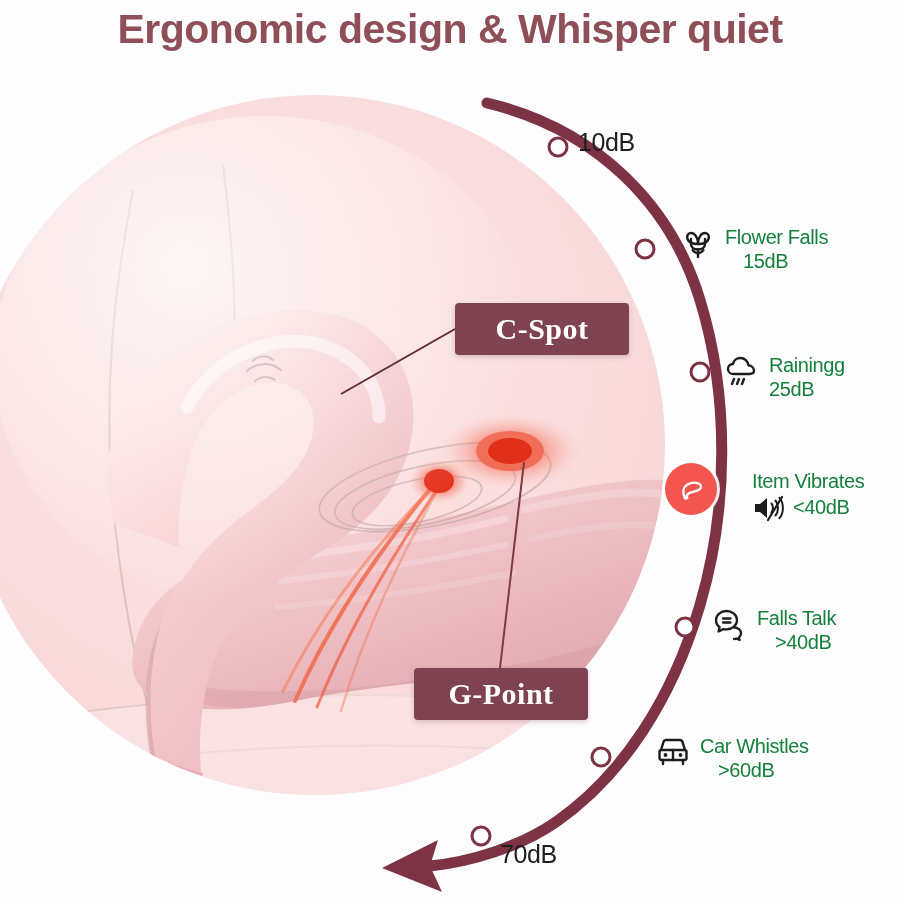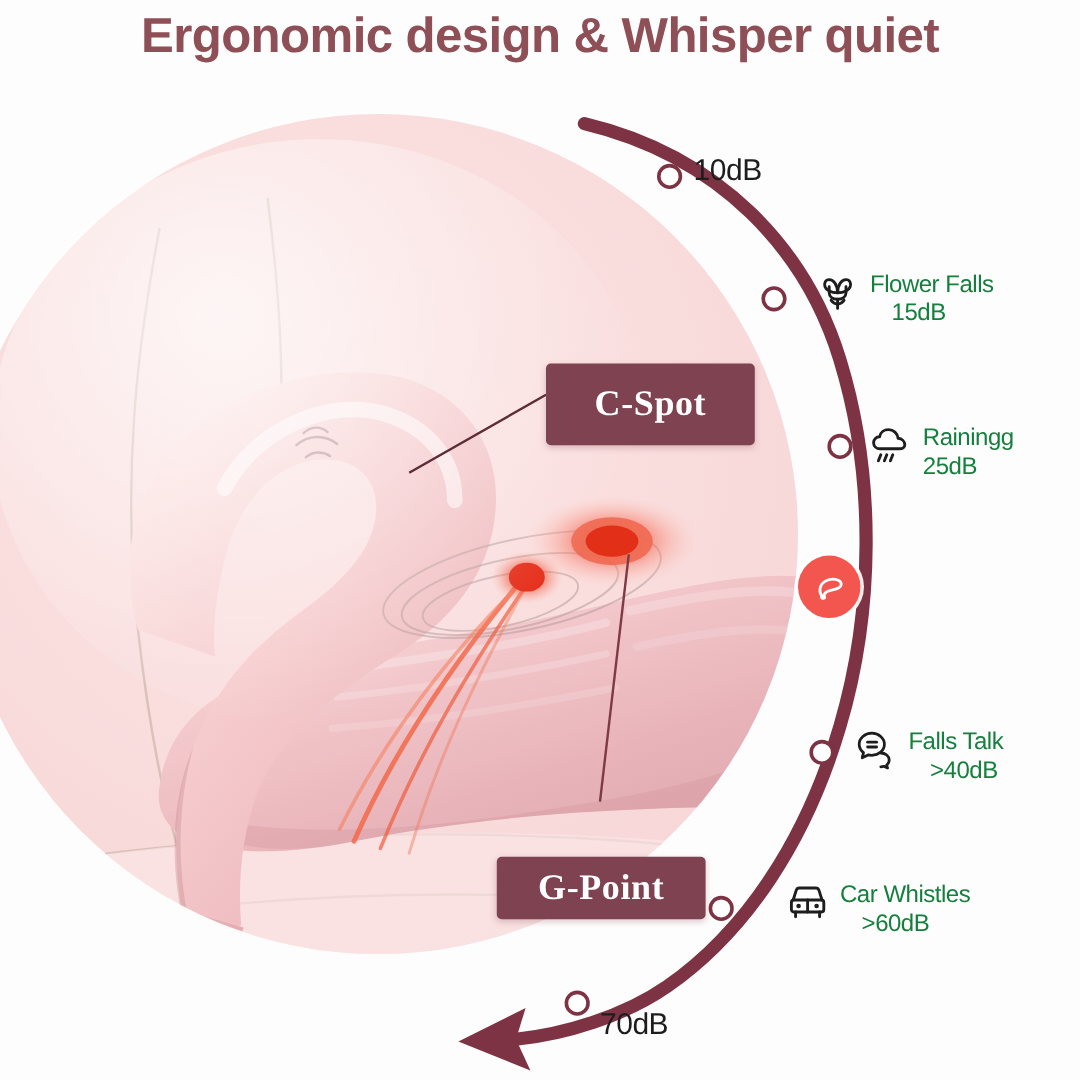--- a/index.html
+++ b/index.html
@@ -29,22 +29,22 @@
   .circle-clip{position:absolute;inset:0;border-radius:50%;overflow:hidden;}
 
   
   .callout{
     position:absolute;background:#7e4250;color:#ffffff;
     font-family:"Liberation Serif",serif;font-weight:700;
     border-radius:4px;display:flex;align-items:center;justify-content:center;
     box-shadow:0 2px 5px rgba(120,60,75,.25);
     letter-spacing:0.5px;
   }
-  #callout-cspot{left:455px;top:303px;width:174px;height:68px;font-size:30px;align-items:center;}
-  #callout-gpoint{left:414px;top:668px;width:174px;height:52px;font-size:30px;margin-top:46px;}
+  #callout-cspot{left:455px;top:303px;width:174px;height:52px;font-size:30px;align-items:center;}
+  #callout-gpoint{left:414px;top:668px;width:174px;height:52px;font-size:30px;}
 
   
   .scale-item{position:absolute;display:flex;align-items:flex-start;gap:9px;}
   .scale-icon{flex:0 0 auto;width:36px;height:36px;display:block;}
   .scale-text{
     font-family:"Liberation Sans",sans-serif;
     color:#15803d;font-size:20px;line-height:1.18;letter-spacing:-0.4px;
     white-space:nowrap;font-weight:400;
   }
   .scale-text .l2{display:block;text-indent:18px;}
@@ -253,20 +253,37 @@
   </div>
 
   <div class="vib-badge" style="left:665px;top:463px;">
     <svg width="34" height="34" viewBox="0 0 34 34">
       <path d="M11 25 C8 21 9 15 13.5 12.5 C17 10.5 21 10 24.5 11.5
                C27.5 12.8 28 16 25 17.8 C22 19.6 17 19.6 14.5 21.5
                C12.8 22.8 12.4 24.4 13.2 26" fill="none" stroke="#ffffff" stroke-width="2.3" stroke-linecap="round" stroke-linejoin="round"></path>
       <path d="M13.2 26 C11.8 27.2 10.6 26.8 10.4 25.2" fill="none" stroke="#ffffff" stroke-width="2.3" stroke-linecap="round"></path>
     </svg>
   </div>
+  <div class="scale-item" style="left:752px;top:470px;">
+    <div class="scale-text">
+      <span>Item Vibrates</span>
+      <span class="vib-row">
+        <svg width="34" height="28" viewBox="0 0 34 28">
+          <path d="M3 10 L8 10 L15 4 L15 24 L8 18 L3 18 Z" fill="#1d1d1d"></path>
+          <g fill="none" stroke="#1d1d1d" stroke-width="2" stroke-linecap="round">
+            <path d="M19.5 9.5 C21.4 11.8 21.4 16.2 19.5 18.5"></path>
+            <path d="M23.5 6.5 C26.8 10.4 26.8 17.6 23.5 21.5"></path>
+            <path d="M27.5 3.8 C32 9 32 19 27.5 24.2"></path>
+          </g>
+          <path d="M16 26 L30 3" stroke="#1d1d1d" stroke-width="2.2" stroke-linecap="round"></path>
+        </svg>
+        <span>&lt;40dB</span>
+      </span>
+    </div>
+  </div>
 
   <div class="scale-item" style="left:712px;top:607px;">
     <svg class="scale-icon" viewBox="0 0 36 36">
       <g fill="none" stroke="#1d1d1d" stroke-width="2.3" stroke-linejoin="round" stroke-linecap="round">
         <path d="M22 20.5 C25.8 20.5 29 23.1 29 26.3 C29 28 28.2 29.5 26.9 30.6 L27.6 33 L24.6 31.6
                  C23.8 31.9 22.9 32 22 32"></path>
         <path d="M14.5 4 C8.7 4 4 8.1 4 13.2 C4 16 5.4 18.5 7.6 20.2 L6.5 24.5 L11.4 22.1
                  C12.4 22.3 13.4 22.4 14.5 22.4 C20.3 22.4 25 18.3 25 13.2 C25 8.1 20.3 4 14.5 4 Z"></path>
         <path d="M11 11.5 L18.5 11.5"></path>
         <path d="M11 15.5 L18.5 15.5"></path>

